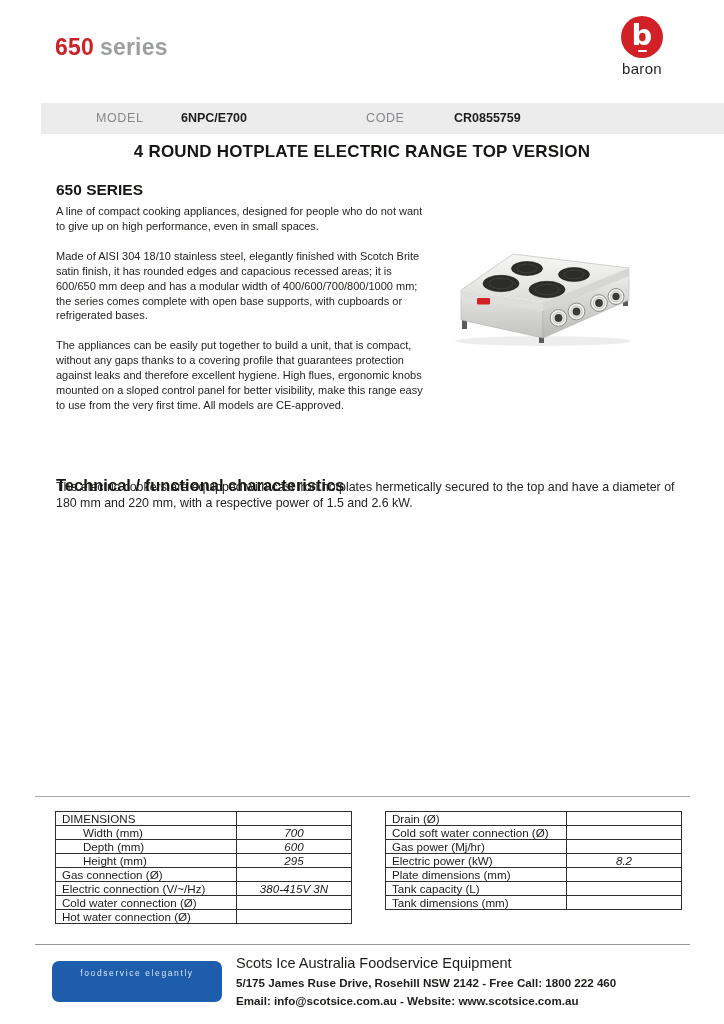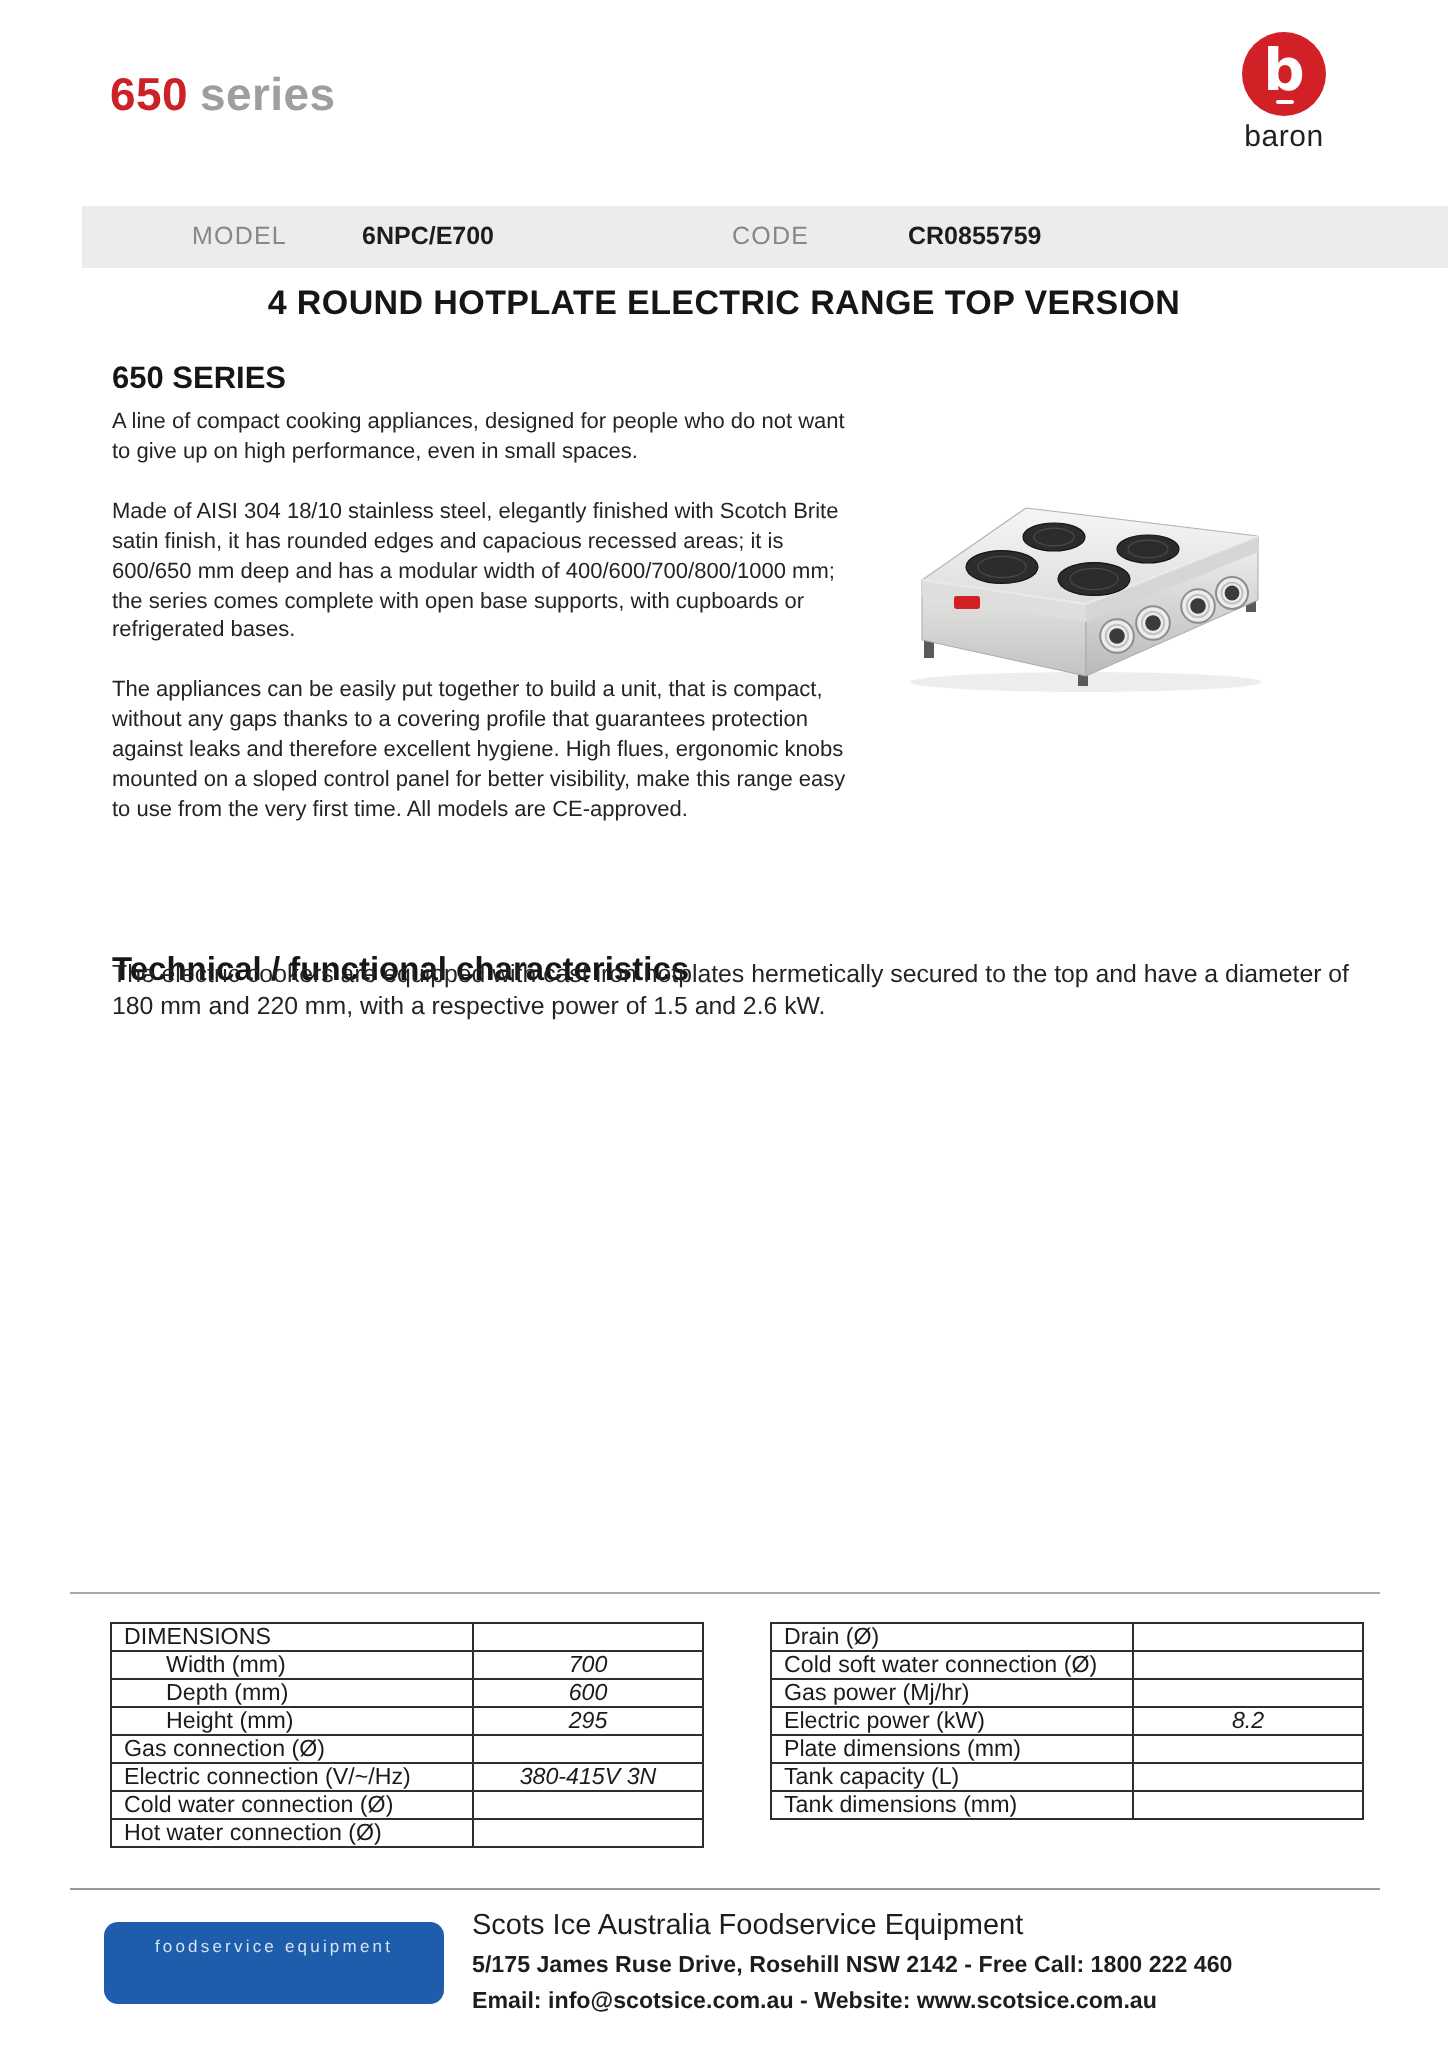--- a/index.html
+++ b/index.html
@@ -236,21 +236,21 @@
       <tr>
           <td>Tank dimensions (mm)</td>
           <td class="val"></td>
         </tr>
     </tbody>
   </table>
 
   <div class="rule rule-footer"></div>
 
   <div class="footer-logo">
-    <div class="l2">foodservice equipment</div>
+    <div class="l2">foodservice elegantly</div>
   </div>
 
   <div class="footer-text">
     <div class="footer-company">Scots Ice Australia Foodservice Equipment</div>
     <div class="footer-line">5/175 James Ruse Drive, Rosehill NSW 2142 - Free Call: 1800 222 460</div>
     <div class="footer-line">Email: info@scotsice.com.au - Website: www.scotsice.com.au</div>
   </div>
 
 </div>
 

